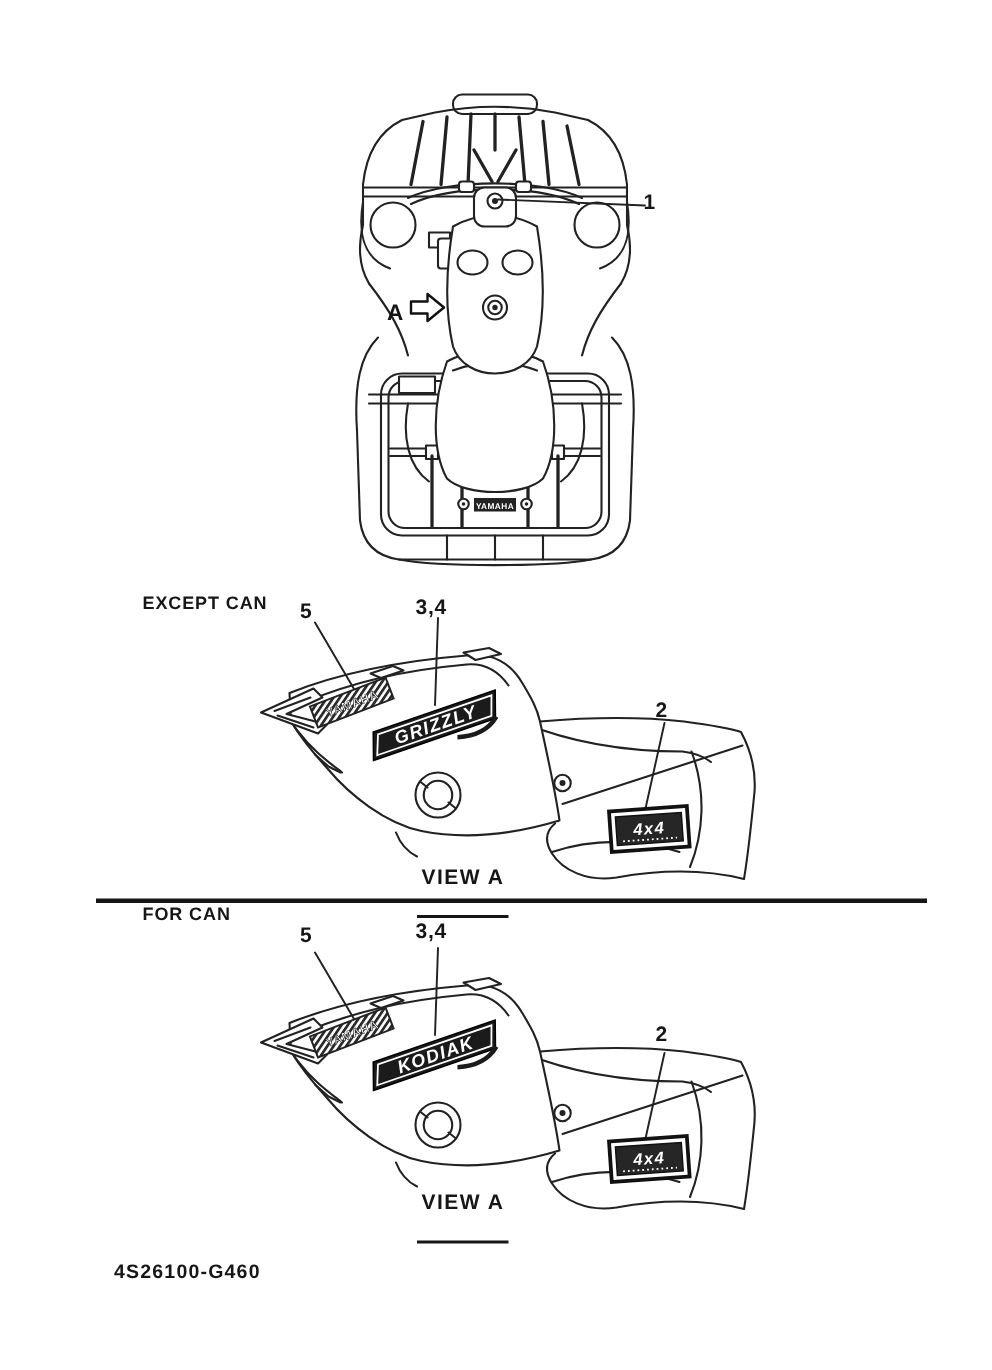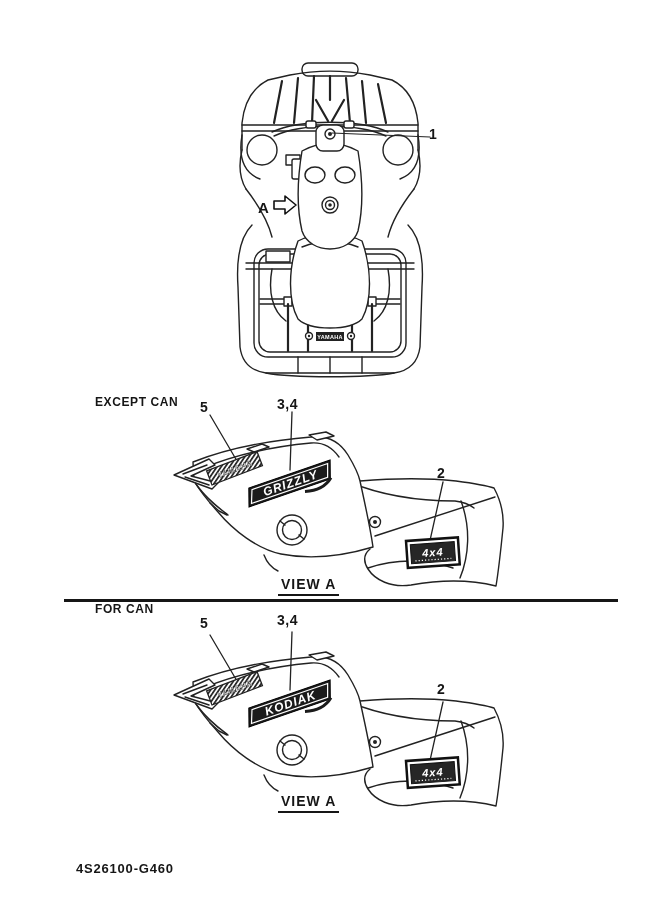--- a/index.html
+++ b/index.html
@@ -5,21 +5,21 @@
   html,body{margin:0;padding:0;background:#ffffff;}
   .page{
     position:relative;width:661px;height:913px;background:#ffffff;overflow:hidden;
     font-family:"Liberation Sans", sans-serif;color:#111;
   }
   .abs{position:absolute;}
   .section-label{font-size:12px;font-weight:700;letter-spacing:.6px;color:#161616;white-space:nowrap;}
   .callout{font-size:14px;font-weight:700;color:#161616;letter-spacing:.5px;}
   .view-label{
     font-size:14px;font-weight:700;letter-spacing:1px;color:#161616;
-    border-bottom:2px solid #161616;padding:0 3px 2px 3px;
+    border-bottom:2px solid #161616;padding:0 3px 18px 3px;
   }
   .part-code{font-size:13px;font-weight:700;letter-spacing:.8px;color:#161616;}
   .divider{background:#161616;height:3px;}
   svg{display:block;}
   svg .art{stroke:#222;fill:none;stroke-width:1.4;stroke-linejoin:round;stroke-linecap:round;}
   .strip-text{font-family:"Liberation Sans",sans-serif;font-size:8px;font-weight:700;fill:#fff;stroke:#111;stroke-width:.35px;letter-spacing:.4px;text-anchor:middle;}
   .plaque-text{font-family:"Liberation Sans",sans-serif;font-size:12px;font-weight:700;font-style:italic;fill:#fff;letter-spacing:1px;text-anchor:middle;}
   .badge-text{font-family:"Liberation Sans",sans-serif;font-size:11px;font-weight:700;font-style:italic;fill:#fff;letter-spacing:1px;text-anchor:middle;}
   .micro-text{font-family:"Liberation Sans",sans-serif;font-size:5.5px;font-weight:700;fill:#fff;letter-spacing:.3px;text-anchor:middle;}
   .a-label{font-family:"Liberation Sans",sans-serif;font-size:15px;font-weight:700;fill:#161616;}
@@ -202,15 +202,15 @@
       <text x="26" y="17" class="badge-text">4x4</text>
       <path d="M8,20.5 H44" stroke="#fff" stroke-width="1.2" stroke-dasharray="1.2,2" fill="none"></path>
     </g>
   </svg>
 
   <div class="abs callout" style="left:200px;top:615px;">5</div>
   <div class="abs callout" style="left:277px;top:612px;">3,4</div>
   <div class="abs callout" style="left:437px;top:681px;">2</div>
   <div class="abs view-label" style="left:278px;top:793px;">VIEW A</div>
 
-  <div class="abs part-code" style="left:76px;top:861px;">4S26100-G460</div>
+  <div class="abs part-code" style="left:76px;top:840px;">4S26100-G460</div>
 
 </div>
 
 </body></html>

